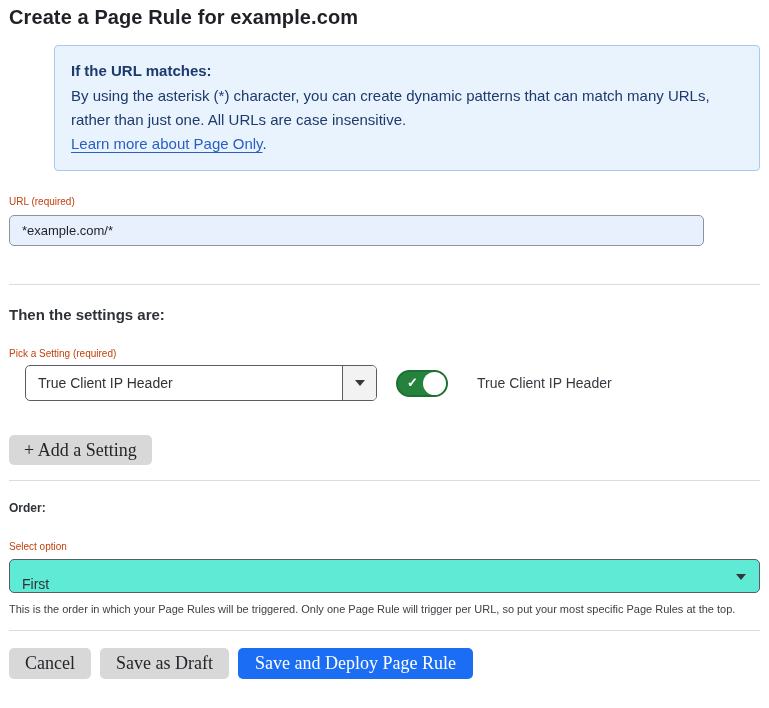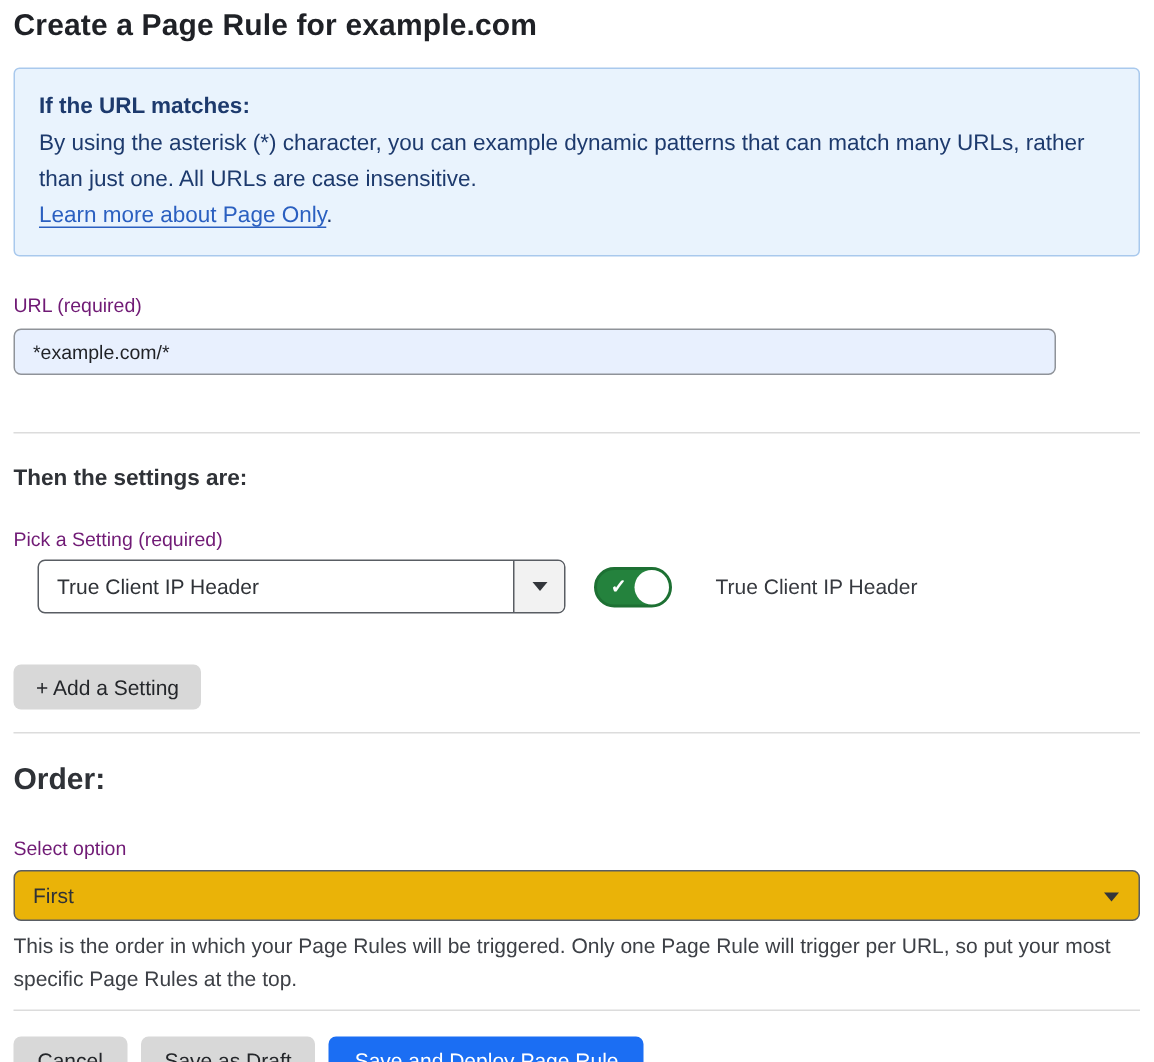--- a/index.html
+++ b/index.html
@@ -20,30 +20,31 @@
   
   .info-box {
     background: #e9f3fd;
     border: 1px solid #a9c9ed;
     border-radius: 4px;
     padding: 13px 16px 14px 16px;
     color: #1d3a6d;
     font-size: 15px;
     line-height: 24px;
     margin-bottom: 25px;
+    margin-left: 45px;
   }
   .info-box .info-heading { font-weight: 700; margin-bottom: 1px; }
   .info-box a.info-link {
     color: #2a5fc0; text-decoration: underline; cursor: pointer;
     text-underline-offset: 3px;
   }
   .info-suffix { color: #1d3a6d; }
 
   .field-label {
-    font-size: 13px; color: #701a75; margin-bottom: 8px;
+    font-size: 10px; color: #c2410c; margin-bottom: 8px;
   }
 
   .url-input {
     width: 695px; height: 31px;
     background: #e8f0fe;
     border: 1px solid #8f9399;
     border-radius: 5px;
     padding: 0 12px;
     font-family: "Liberation Sans", sans-serif;
     font-size: 13px; color: #1f2126;
@@ -53,21 +54,21 @@
 
   .divider { border: none; border-top: 1px solid #dcdcdc; }
   .divider.d1 { margin: 38px 0 21px 0; }
   .divider.d2 { margin: 15px 0 20px 0; }
   .divider.d3 { margin: 10px 0 17px 0; }
 
   .section-heading {
     font-size: 15px; font-weight: 700; color: #2f3237;
     margin-bottom: 25px;
   }
-  .section-heading.order { font-size: 20px; margin-bottom: 26px; }
+  .section-heading.order { font-size: 12px; margin-bottom: 26px; }
 
   
   .setting-row { display: flex; align-items: center; padding-left: 16px; }
 
   .combo {
     width: 352px; height: 36px;
     border: 1px solid #595d63;
     border-radius: 5px;
     background: #ffffff;
     display: flex; align-items: stretch;
@@ -113,61 +114,61 @@
     position: absolute; top: 0; right: 0;
     width: 23px; height: 23px;
     background: #ffffff;
     border-radius: 50%;
   }
   .toggle-label { font-size: 14px; color: #36393f; margin-left: 29px; }
 
   .btn {
     display: inline-flex; align-items: center; justify-content: center;
     border: none; border-radius: 5px;
-    font-family: Liberation Sans, sans-serif;
-    font-size: 14px; color: #24262a;
+    font-family: Liberation Serif, serif;
+    font-size: 18px; color: #24262a;
     background: #d8d8d8;
     height: 31px; padding: 0 16px;
     cursor: pointer;
   }
   .btn.add-setting { margin-top: 34px; height: 30px; padding: 0 15px; }
   .btn.primary { background: #1b6ef3; color: #ffffff; padding: 0 17px; }
 
   
   .select-full {
     position: relative;
     width: 751px; height: 34px;
     border: 1px solid #595d63;
     border-radius: 5px;
-    background: #eab308;
-    display: flex; align-items: center;
+    background: #5eead4;
+    display: flex; align-items: flex-end;
     padding: 0 12px;
     font-size: 14px; color: #2f3237;
     cursor: pointer;
   }
   .select-full .caret-down { position: absolute; right: 13px; top: 14px; }
 
   .help-text {
     margin-top: 5px;
-    font-size: 14px; line-height: 22px; color: #3d4046;
+    font-size: 11px; line-height: 22px; color: #3d4046;
     max-width: 745px;
   }
 
   .footer-actions { display: flex; align-items: center; gap: 9px; }
 </style>
 </head>
 <body>
 
 <div class="page">
 
   <h1 class="page-title">Create a Page Rule for example.com</h1>
 
   <div class="info-box">
     <div class="info-heading">If the URL matches:</div>
-    <div class="info-body"><span>By using the asterisk (*) character, you can example dynamic patterns that can match many URLs, rather than just one. All URLs are case insensitive.</span><br>
+    <div class="info-body"><span>By using the asterisk (*) character, you can create dynamic patterns that can match many URLs, rather than just one. All URLs are case insensitive.</span><br>
       <a class="info-link">Learn more about Page Only</a><span class="info-suffix">.</span>
     </div>
   </div>
 
   <div class="field-label">URL (required)</div>
   <input class="url-input" type="text" value="*example.com/*" style="">
 
   <hr class="divider d1">
 
   <div class="section-heading">Then the settings are:</div>

